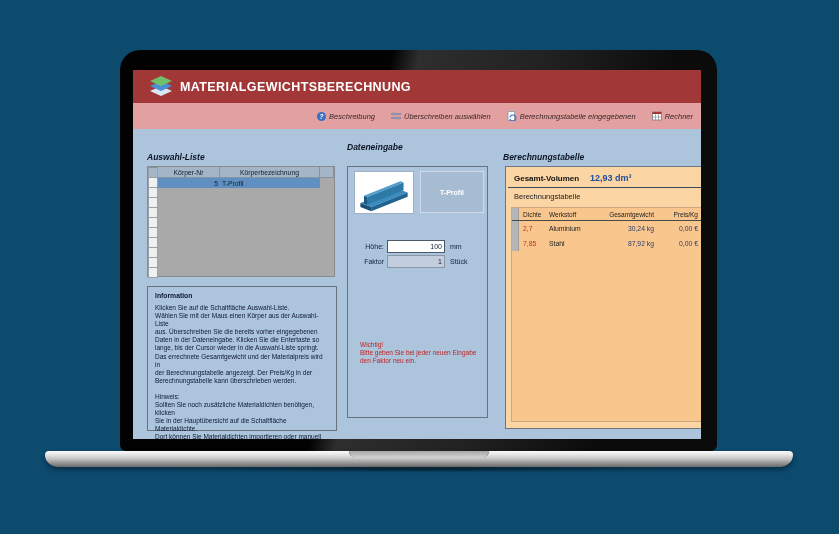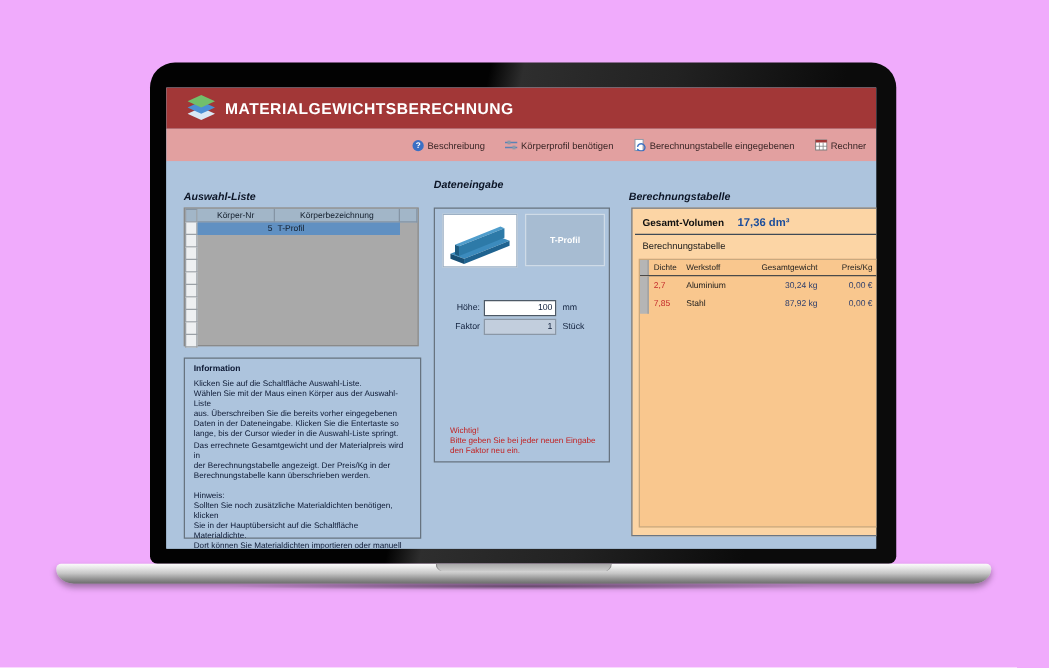--- a/index.html
+++ b/index.html
@@ -1,18 +1,18 @@
 <!DOCTYPE html>
 <html><head>
 <meta charset="utf-8">
 <style>
   * { margin:0; padding:0; box-sizing:border-box; }
   html,body { background:#ffffff; }
   body { font-family:"Liberation Sans", sans-serif; }
-  .stage { position:relative; width:839px; height:534px; background:#f0abfc; overflow:hidden; }
+  .stage { position:relative; width:839px; height:534px; background:#0c4a6e; overflow:hidden; }
 
   
   .bezel {
     position:absolute; left:120px; top:50px; width:597px; height:401px;
     border-radius:20px 20px 6px 6px;
     background:linear-gradient(102deg,#020202 40%,#2e2e2e 44%,#222 62%,#0b0b0b 82%);
   }
   .base {
     position:absolute; left:45px; top:451px; width:748px; height:16px;
     background:linear-gradient(#fbfbfb 0%, #e6e6e6 22%, #c6c6c6 48%, #8f8f8f 78%, #6b6b6b 100%);
@@ -44,21 +44,21 @@
   .app-logo { margin-left:17px; width:22px; height:22px; }
   .app-title {
     margin-left:8px; color:#ffffff; font-size:12.5px; font-weight:bold;
     letter-spacing:.4px;
   }
 
   
   .toolbar {
     position:absolute; left:0; top:33px; width:100%; height:26px;
     background:#e2a0a0; display:flex; align-items:center; justify-content:flex-end;
-    padding-right:8px; gap:16px;
+    padding-right:8px; gap:16px;font-style:italic;
   }
   .tb-item { display:flex; align-items:center; gap:3px; font-size:7.5px; color:#3a2626; cursor:default; }
   .tb-ico { width:10px; height:10px; display:inline-flex; }
   .help-circle {
     width:9px; height:9px; border-radius:50%; background:#3a6fc4; color:#fff;
     font-size:6.5px; font-weight:bold; display:flex; align-items:center; justify-content:center;
   }
 
   
   .main { position:absolute; left:0; top:59px; width:100%; height:310px; background:#adc4dd; }
@@ -86,21 +86,21 @@
   .info-box {
     position:absolute; left:14px; top:216px; width:190px; height:145px;
     border:1px solid #67737f; padding:5px 7px; color:#0c1833;
   }
   .info-title { font-size:6.8px; font-weight:bold; margin-bottom:5px; }
   .info-body, .hint-body { font-size:6.5px; line-height:8.1px; white-space:pre-line; }
   .hint-title { font-size:6.5px; line-height:8.1px; margin-top:8px; }
 
   
   .de-box {
-    position:absolute; left:214px; top:96px; width:141px; height:204px;
+    position:absolute; left:214px; top:96px; width:141px; height:252px;
     border:1px solid #67737f;
   }
   .de-img {
     position:absolute; left:6px; top:4px; width:60px; height:43px;
     background:#fff; border:1px solid #9db0c4;
     display:flex; align-items:center; justify-content:center;
   }
   .de-profile {
     position:absolute; left:72px; top:4px; width:64px; height:42px;
     background:#a7bcd2; border:1px solid #cfdbe7;
@@ -173,21 +173,21 @@
         <span class="help-circle">?</span>
         <span>Beschreibung</span>
       </div>
       <div class="tb-item">
         <svg class="tb-ico" viewBox="0 0 10 10">
           <line x1="0" y1="3" x2="10" y2="3" stroke="#5b82b5" stroke-width="1.2"></line>
           <line x1="0" y1="7" x2="10" y2="7" stroke="#5b82b5" stroke-width="1.2"></line>
           <rect x="2" y="1.5" width="2.4" height="3" fill="#8c9aa8"></rect>
           <rect x="6" y="5.5" width="2.4" height="3" fill="#8c9aa8"></rect>
         </svg>
-        <span>Körperprofil benötigen</span>
+        <span>Überschreiben auswählen</span>
       </div>
       <div class="tb-item">
         <svg class="tb-ico" viewBox="0 0 10 10">
           <rect x="1" y="0.5" width="6.5" height="9" fill="#ffffff" stroke="#8a97a6" stroke-width="0.8"></rect>
           <path d="M3 6.5 a3 3 0 1 1 0.5 2.2" fill="none" stroke="#3a6fc4" stroke-width="1.1"></path>
           <polygon points="2.2,9.6 4.4,9.2 3,7.6" fill="#3a6fc4"></polygon>
         </svg>
         <span>Berechnungstabelle eingegebenen</span>
       </div>
       <div class="tb-item">
@@ -297,21 +297,21 @@
         <div class="de-warning">Wichtig!
 Bitte geben Sie bei jeder neuen Eingabe
 den Faktor neu ein.</div>
       </div>
 
       <div class="sec-title" style="left:370px; top:23px;">Berechnungstabelle</div>
 
       <div class="bt-panel" style="top:37px;">
         <div class="bt-volrow">
           <div class="bt-vol-label">Gesamt-Volumen</div>
-          <div class="bt-vol-value">17,36 dm³</div>
+          <div class="bt-vol-value">12,93 dm³</div>
         </div>
         <div class="bt-divider"></div>
         <div class="bt-sublabel">Berechnungstabelle</div>
 
         <div class="bt-table">
           <div class="bt-hrow">
             <div class="bt-gut"></div>
             <div class="bt-cd">Dichte</div>
             <div class="bt-cw">Werkstoff</div>
             <div class="bt-cg">Gesamtgewicht</div>

